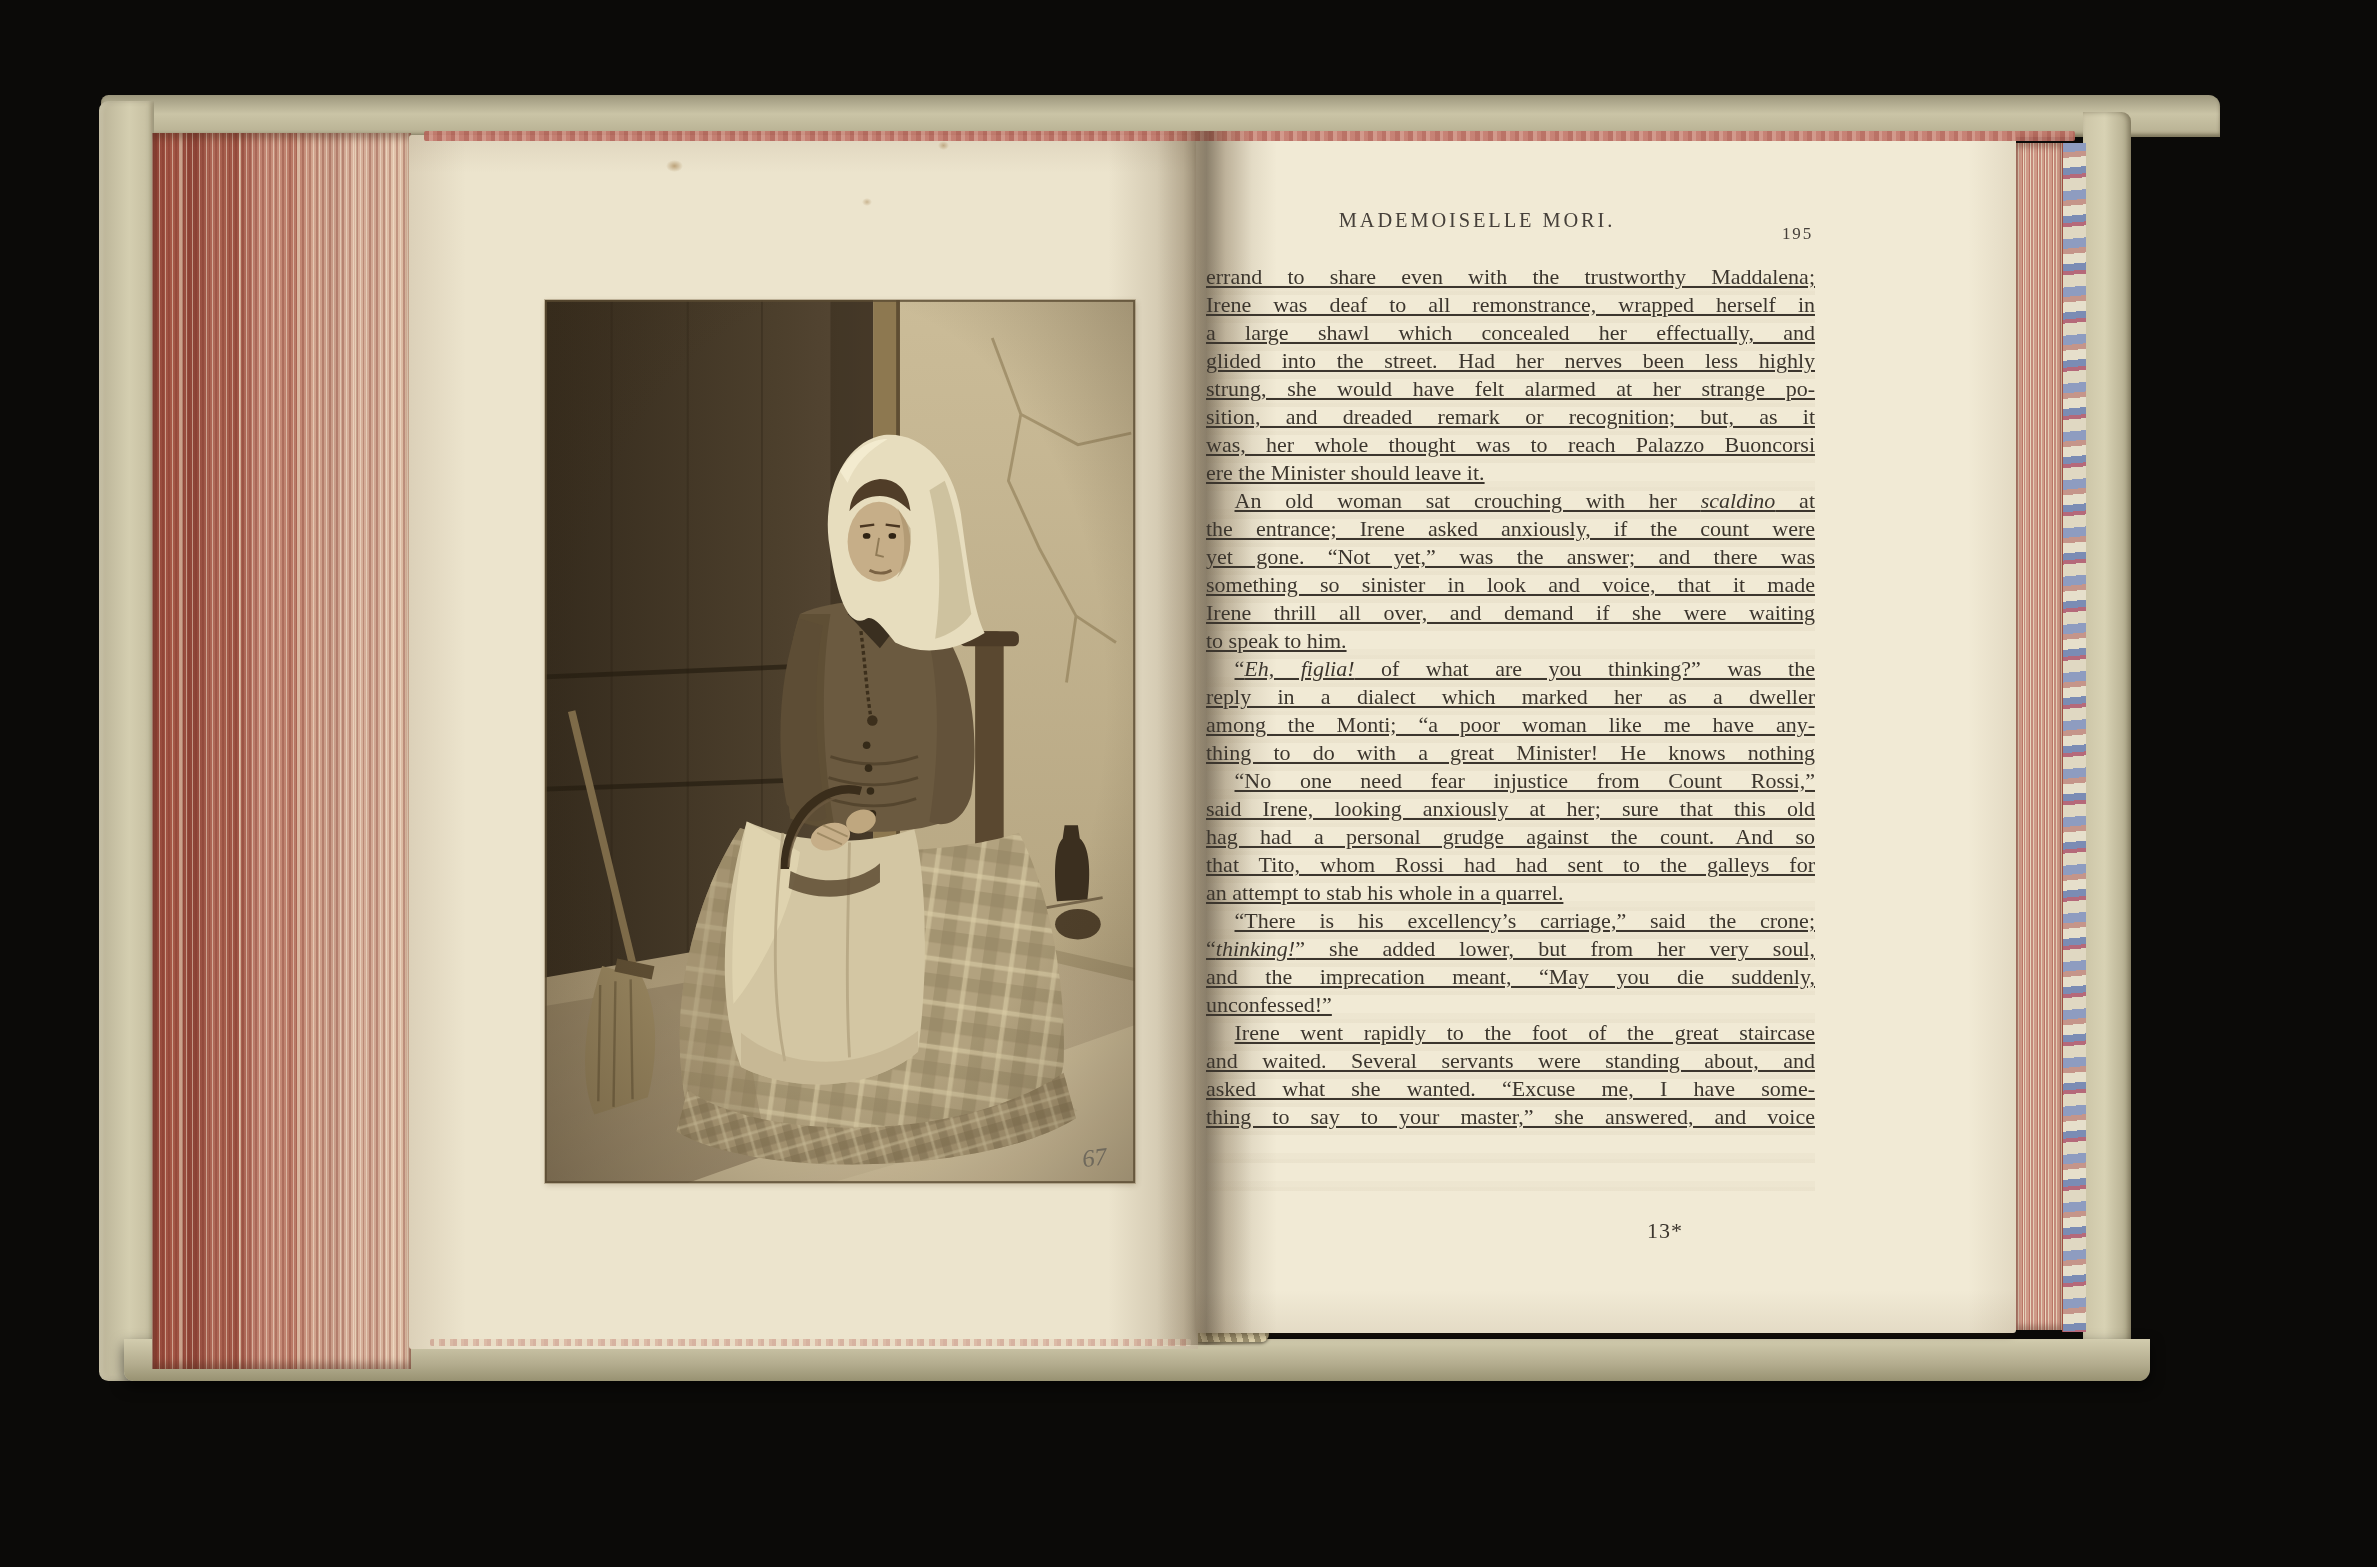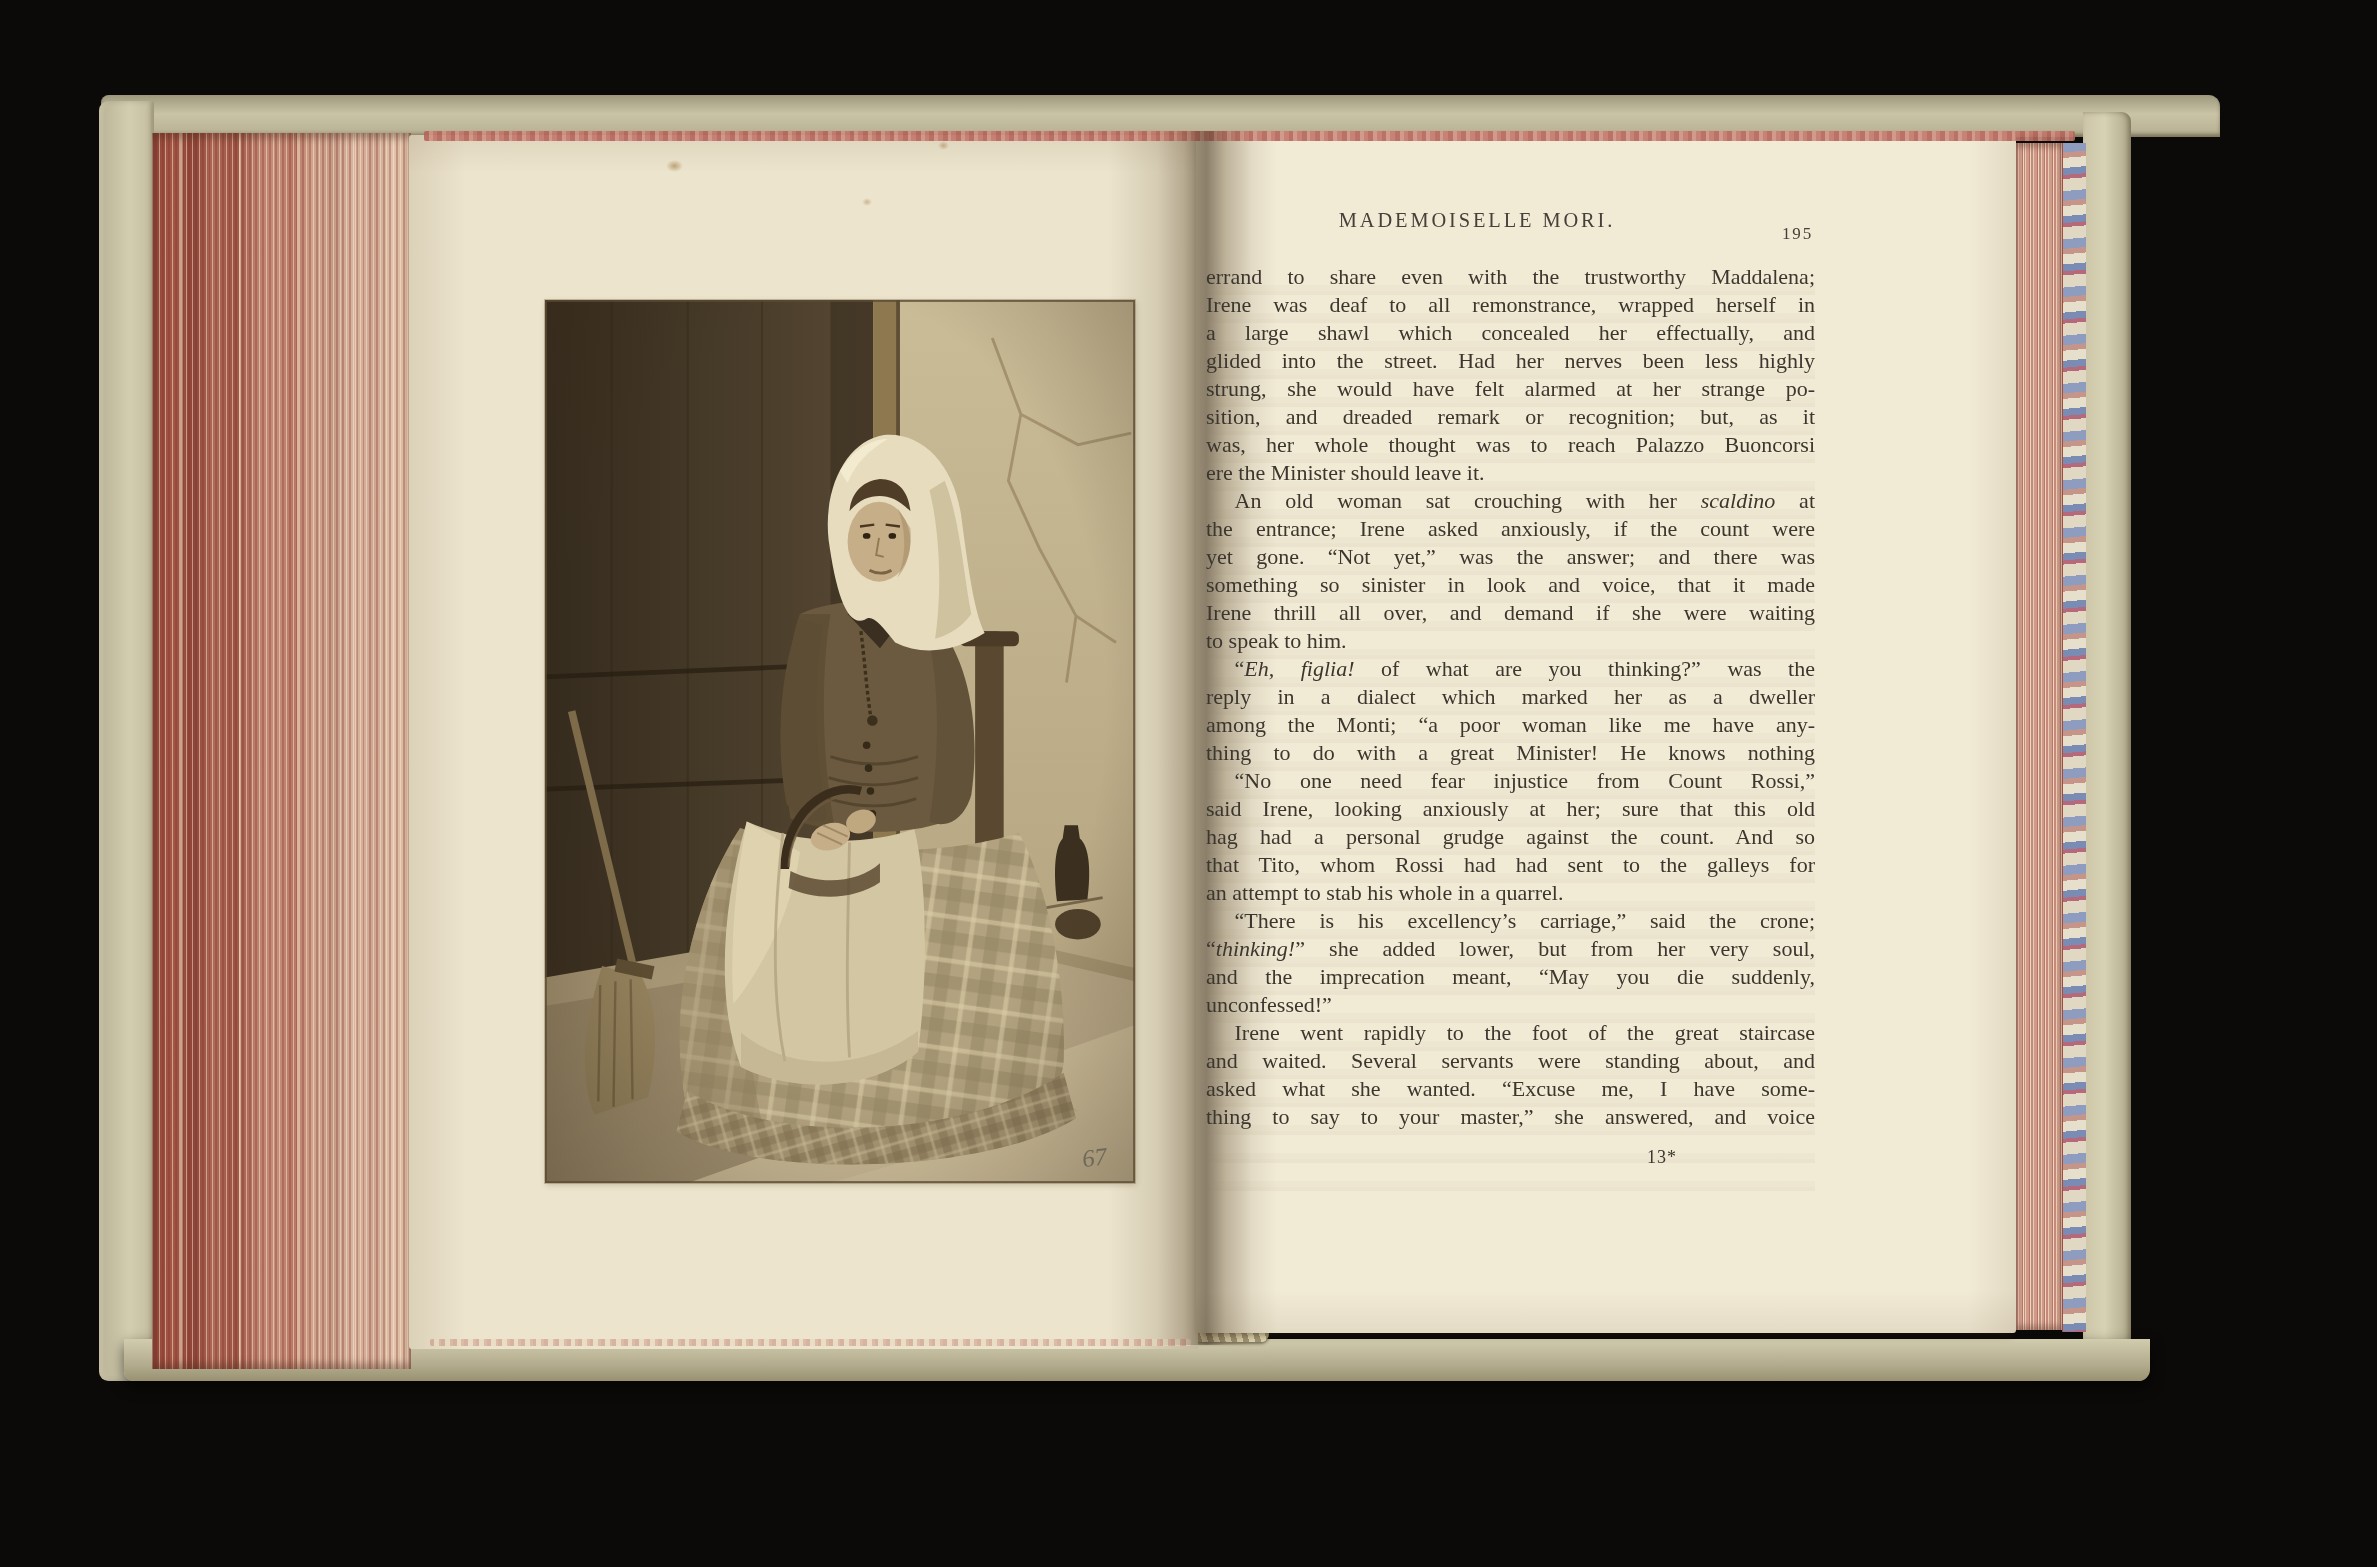--- a/index.html
+++ b/index.html
@@ -69,27 +69,27 @@
 
   
   .photo{left:545px;top:300px;width:590px;height:883px;box-shadow:0 0 0 1px rgba(120,100,70,.35), 1px 1.9px 5.7px rgba(90,70,40,.25);}
   .photo svg{display:block;width:100%;height:100%;}
 
   
   .header-row{left:1206px;top:209px;width:609px;height:30px;color:#46403a;}
   .header-title{position:absolute;left:0;right:67px;text-align:center;font-size:20.4px;letter-spacing:2.9px;white-space:nowrap;}
   .header-page{position:absolute;right:1.9px;top:15px;font-size:17px;letter-spacing:1.9px;}
   .textblock{left:1206px;top:263px;width:609px;font-size:22px;line-height:28px;color:#3c362e;}
-  .line{text-align:justify;text-align-last:justify;}
+  .line{text-align:justify;text-align-last:justify;text-decoration:underline;}
   .line.last{text-align-last:left;}
   .line.indent{text-indent:28.5px;}
   .line i{font-style:italic;}
   .ghost{left:1206px;top:270px;width:609px;height:932px;pointer-events:none;opacity:.9;
     background:repeating-linear-gradient(180deg, rgba(0,0,0,0) 0 15px, rgba(140,120,85,.045) 15px 21px, rgba(140,120,85,.07) 21px 25px, rgba(0,0,0,0) 25px 28px);}
-  .signature{left:1647px;top:1147px;font-size:18px;letter-spacing:1px;color:#3c362e;}
+  .signature{left:1647px;top:1218px;font-size:22px;letter-spacing:1px;color:#3c362e;}
 </style>
 </head>
 <body>
 
 <div class="scene">
 
   <div class="abs cover-top"></div>
   <div class="abs cover-left"></div>
   <div class="abs cover-right"></div>
   <div class="abs cover-bottom"></div>

